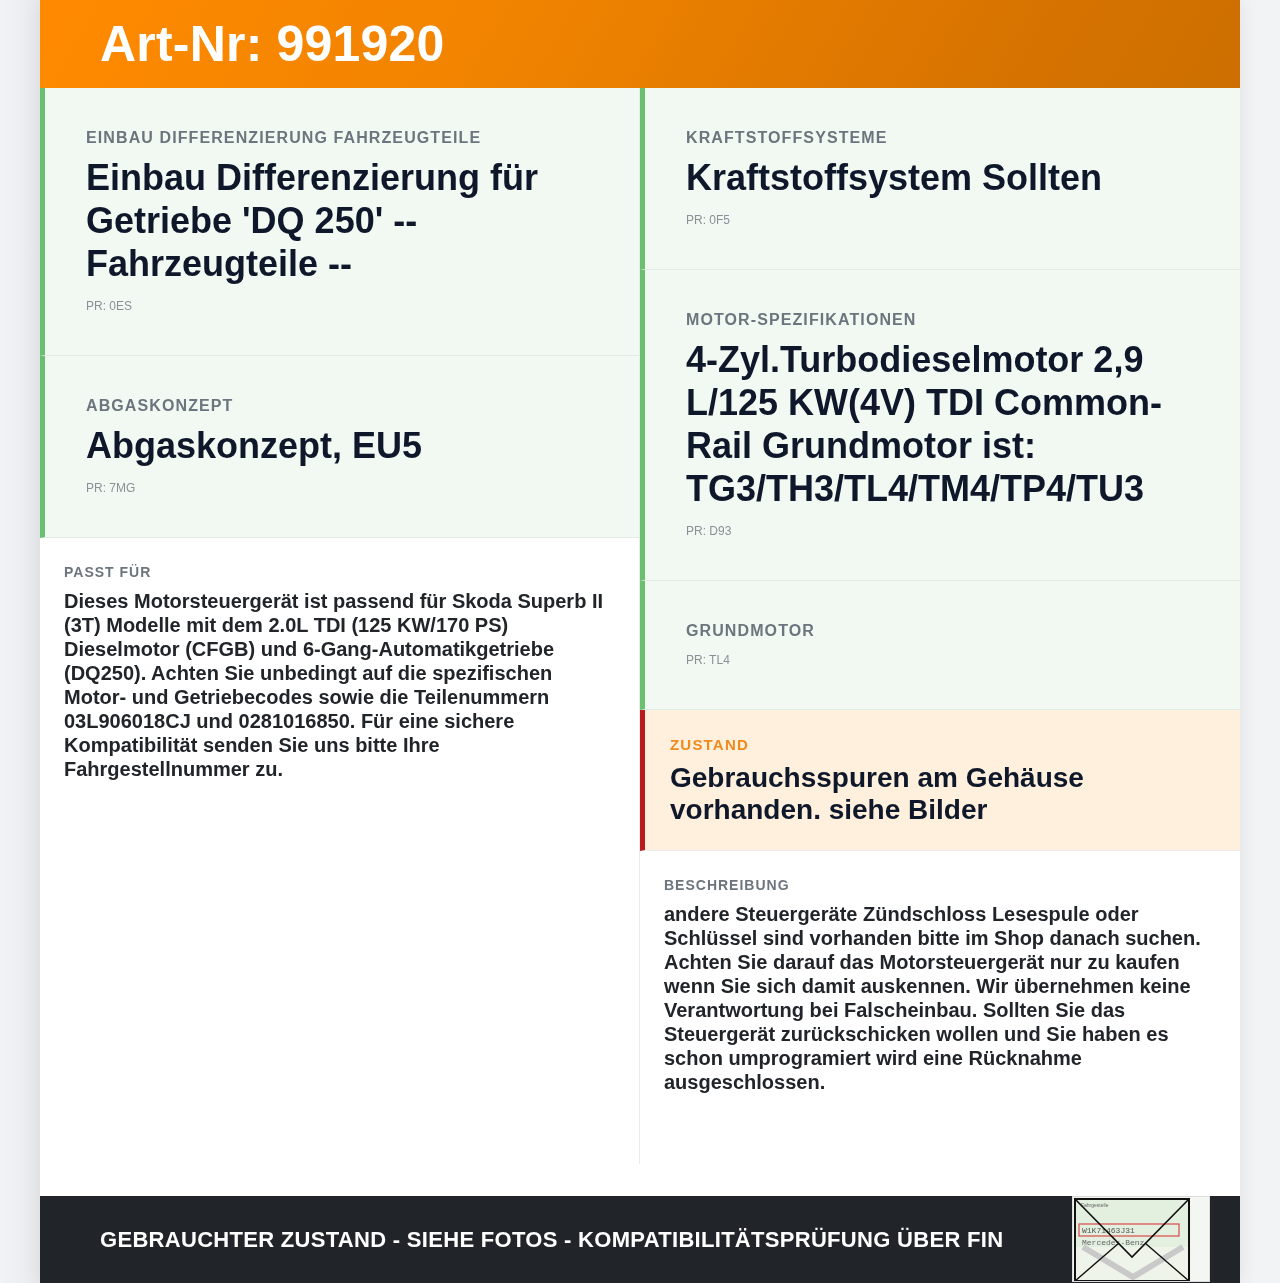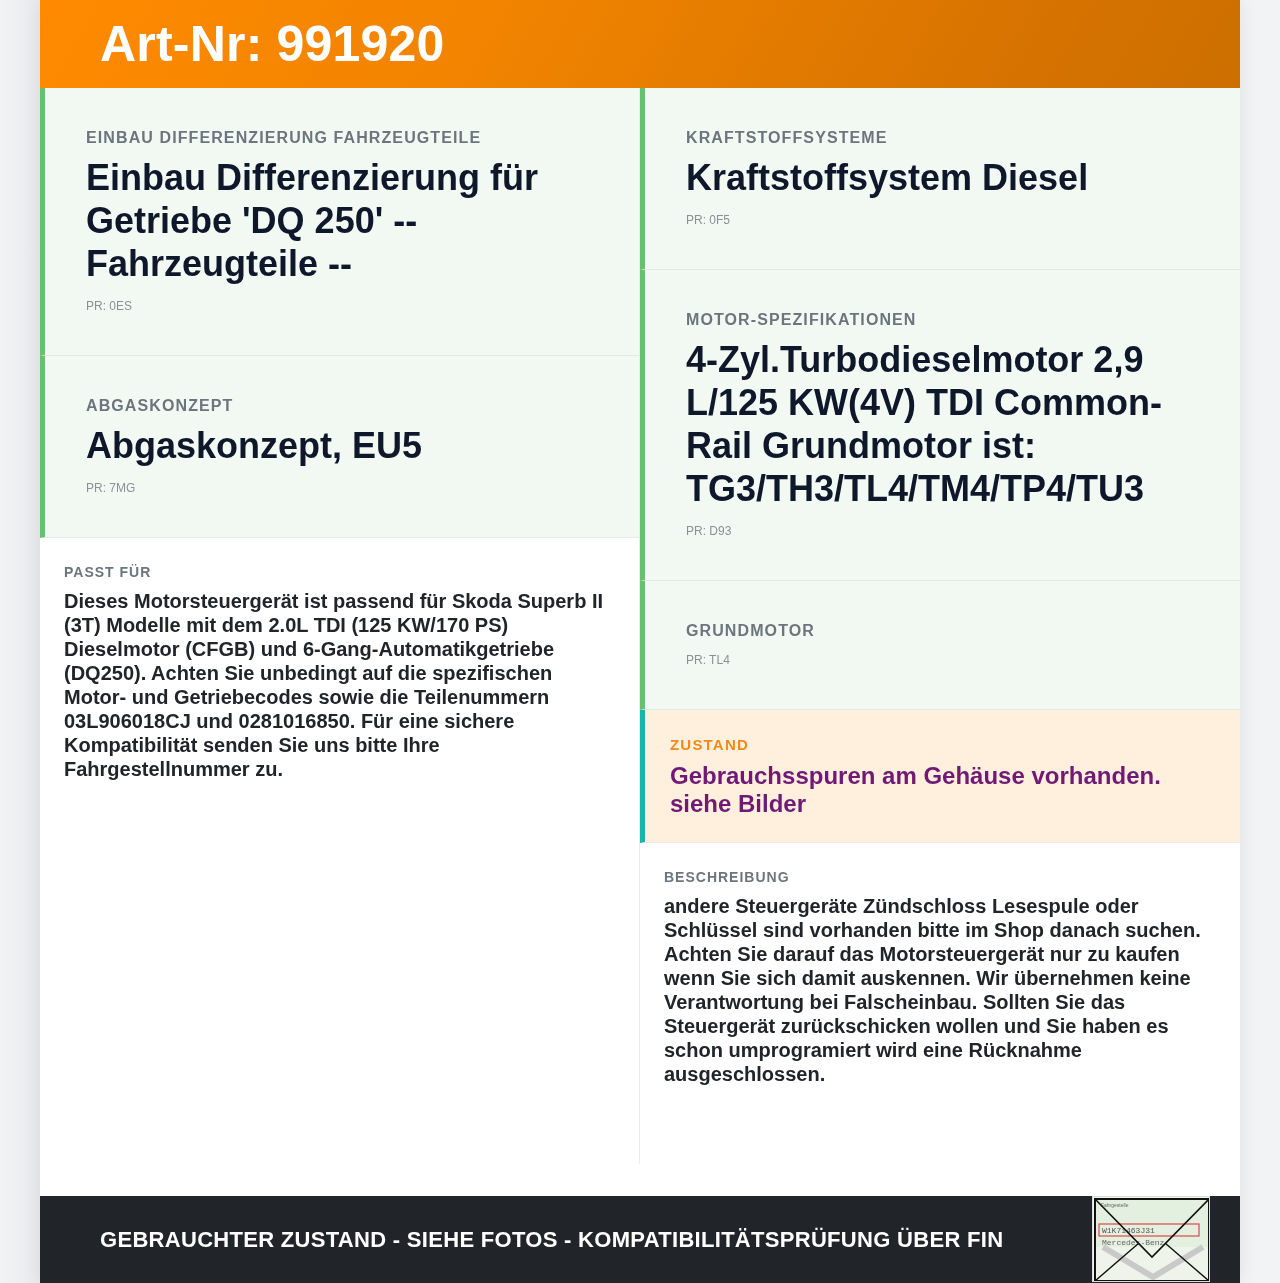--- a/index.html
+++ b/index.html
@@ -83,35 +83,35 @@
       margin-bottom: 9px;
     }
     .info-text {
       font-size: 20px;
       font-weight: 700;
       color: #212529;
       line-height: 24px;
     }
     .condition {
       background: #fff0dd;
-      border-left: 5px solid #14b8a6;
+      border-left: 5px solid #b91c1c;
       border-bottom: 1px solid #ececec;
       padding: 26px 22px 24px 25px;
     }
     .condition-label {
       font-size: 15px;
       font-weight: 700;
       color: #f08a1c;
       letter-spacing: 1.2px;
       text-transform: uppercase;
       margin-bottom: 9px;
     }
     .condition-text {
-      font-size: 24px;
-      color: #701a75;
+      font-size: 28px;
+      color: #0f172a;
       font-weight: 700;
     }
     .footer {
       position: absolute;
       left: 0;
       top: 1196px;
       width: 1200px;
       height: 87px;
       background: #212529;
       display: flex;
@@ -122,21 +122,21 @@
       color: #ffffff;
       font-size: 22px;
       font-weight: 700;
       letter-spacing: 0.3px;
       text-transform: uppercase;
     }
     .fin-badge {
       position: absolute;
       right: 30px;
       top: 0;
-      width: 118px;
+      width: 138px;
       height: 86px;
       background: #f4f6f2;
       overflow: hidden;
       border: 1px solid #dcdcdc;
     }
     .fin-badge svg { display: block; }
   </style>
 </head>
 <body>
 
@@ -161,21 +161,21 @@
       </div>
       <div class="info">
         <div class="info-label">Passt für</div>
         <div class="info-text">Dieses Motorsteuergerät ist passend für Skoda Superb II (3T) Modelle mit dem 2.0L TDI (125 KW/170 PS) Dieselmotor (CFGB) und 6-Gang-Automatikgetriebe (DQ250). Achten Sie unbedingt auf die spezifischen Motor- und Getriebecodes sowie die Teilenummern 03L906018CJ und 0281016850. Für eine sichere Kompatibilität senden Sie uns bitte Ihre Fahrgestellnummer zu.</div>
       </div>
     </div>
 
     <div class="col col-right">
       <div class="spec">
         <div class="spec-label">Kraftstoffsysteme</div>
-        <div class="spec-value">Kraftstoffsystem Diesel</div>
+        <div class="spec-value">Kraftstoffsystem Sollten</div>
         <div class="spec-code">PR: 0F5</div>
       </div>
       <div class="spec">
         <div class="spec-label">Motor-Spezifikationen</div>
         <div class="spec-value">4-Zyl.Turbodieselmotor 2,9 L/125 KW(4V) TDI Common-Rail Grundmotor ist: TG3/TH3/TL4/TM4/TP4/TU3</div>
         <div class="spec-code">PR: D93</div>
       </div>
       <div class="spec">
         <div class="spec-label">Grundmotor</div>
         <div class="spec-code">PR: TL4</div>

